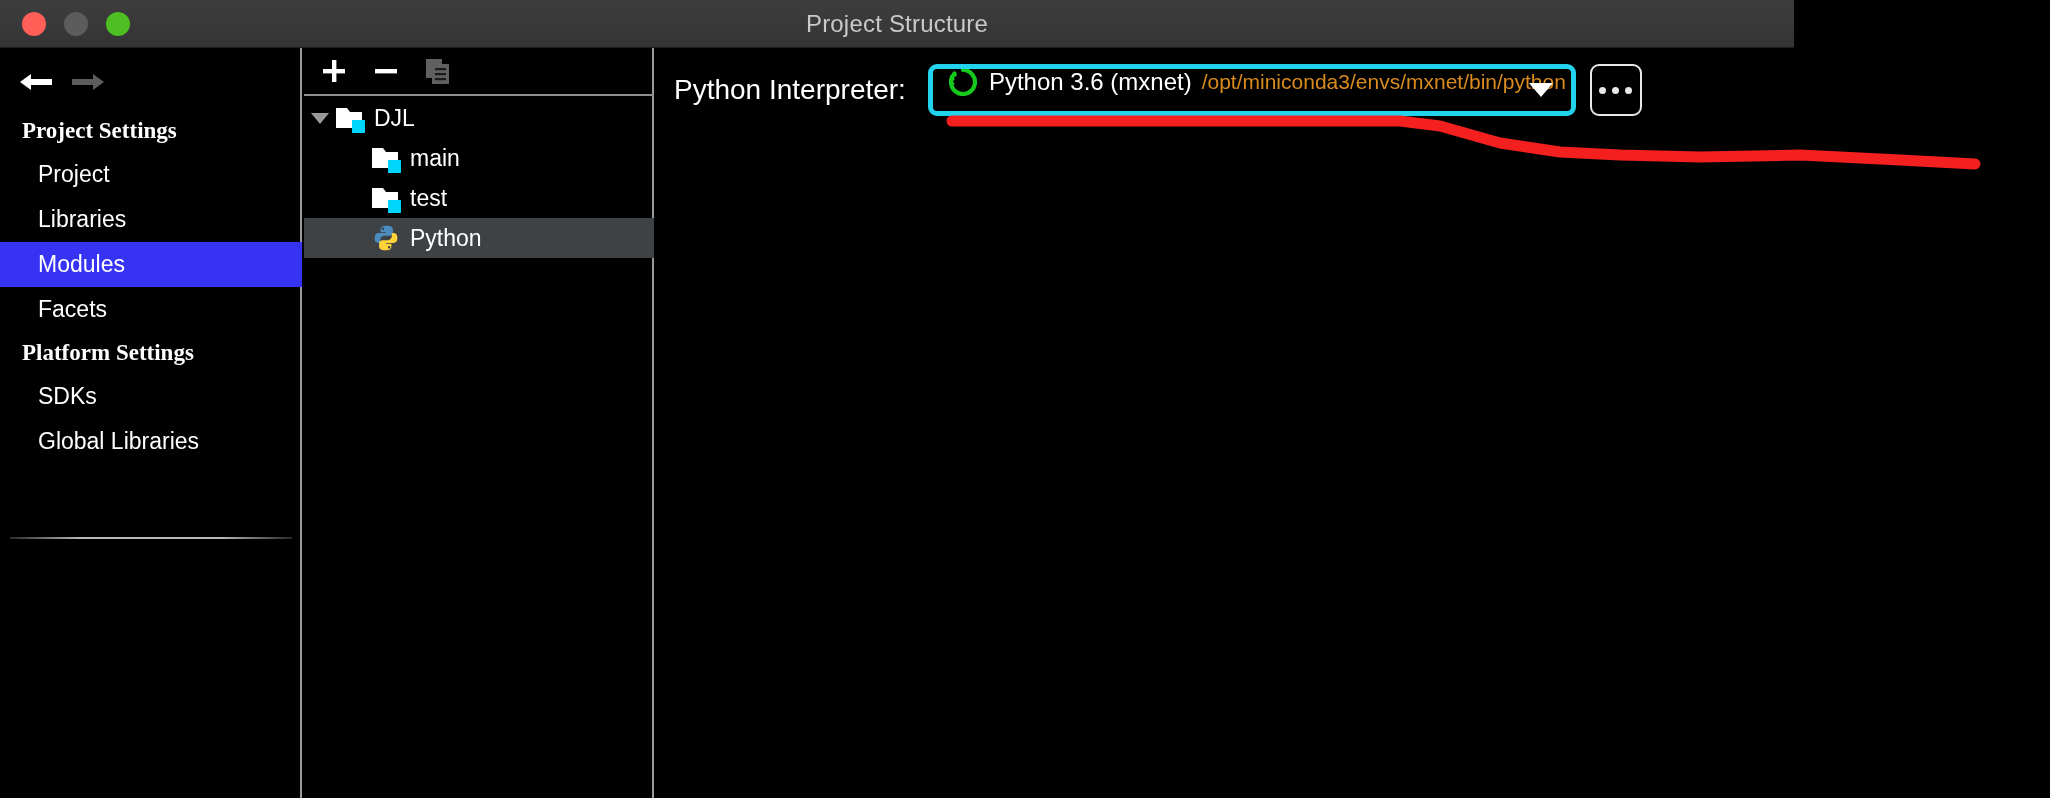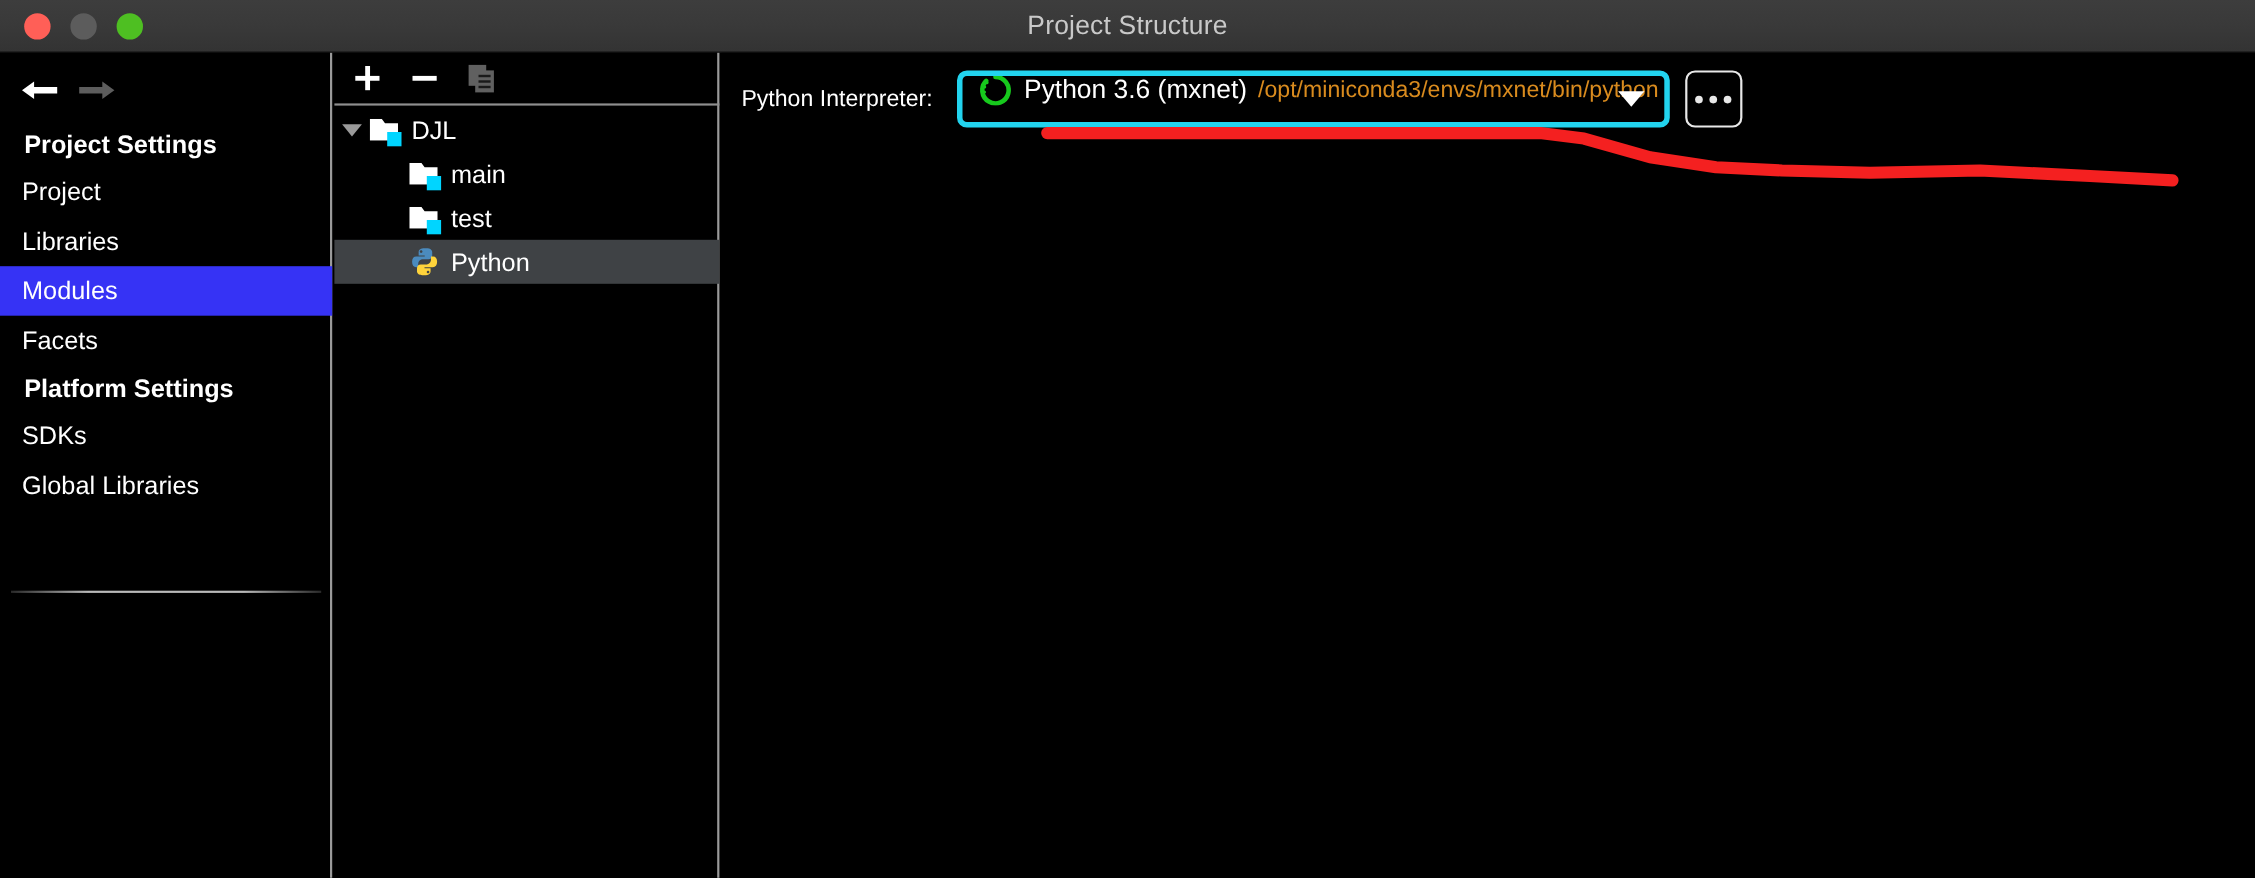--- a/index.html
+++ b/index.html
@@ -5,21 +5,21 @@
   * { margin:0; padding:0; box-sizing:border-box; }
   html,body { width:2050px; height:798px; background:#000; overflow:hidden; }
   body {
     font-family:"Liberation Sans", sans-serif;
     color:#fff;
     -webkit-font-smoothing:antialiased;
   }
 
   
   #titlebar {
-    position:absolute; left:0; top:0; width:2050px; height:48px;
+    position:absolute; left:0; top:0; width:1794px; height:48px;
     background:linear-gradient(to bottom,#3d3d3d 0%, #393939 50%, #333333 100%);
     border-bottom:1px solid #1c1c1c;
     display:flex; align-items:center; justify-content:center;
   }
   #titlebar .title {
     font-size:24px; color:#c9c9c9; letter-spacing:0.2px;
   }
   #traffic { position:absolute; left:22px; top:0; height:48px; display:flex; align-items:center; gap:18px; }
   .tl { width:24px; height:24px; border-radius:50%; display:block; }
   .tl.red    { background:#ff5f57; }
@@ -34,25 +34,25 @@
     background:#000; border-right:2px solid #9a9a9a;
   }
   #navarrows { position:absolute; left:0; top:12px; width:302px; height:44px; }
   .navarrow { position:absolute; top:0; width:52px; height:44px; display:flex; align-items:center; justify-content:center; }
   .navarrow svg { display:block; }
   #nav-back { left:10px; }
   #nav-fwd  { left:62px; }
 
   .side-group {
     font-size:23px; font-weight:bold; color:#ffffff;
-    padding:0 0 0 22px; height:42px; line-height:42px;
+    padding:0 0 0 22px; height:42px; line-height:42px;font-family:Liberation Serif, serif;
   }
   .side-item {
     font-size:23px; color:#ffffff;
-    padding-left:20px; height:45px; line-height:45px;
+    padding-left:38px; height:45px; line-height:45px;
     white-space:nowrap;
   }
   .side-item.selected { background:#3633f5; }
 
   #side-divider {
     position:absolute; left:10px; width:282px; height:2px;
     background:linear-gradient(to right,#2a2a2a,#b9b9b9 25%,#b9b9b9 75%,#2a2a2a);
   }
   #problems-row {
     position:absolute; left:0; width:302px; height:46px;
@@ -100,21 +100,21 @@
   .indent-1 { padding-left:36px; }
 
   
   #mainpane { position:absolute; left:656px; top:0; width:1394px; height:750px; background:#000; }
 
   #interp-row {
     position:absolute; left:0; top:12px; height:60px;
     display:flex; align-items:center;
   }
   #interp-label {
-    font-size:21px; color:#ffffff; margin-left:18px; margin-right:22px; white-space:nowrap;
+    font-size:28px; color:#ffffff; margin-left:18px; margin-right:22px; white-space:nowrap;
   }
   #interp-combo {
     position:relative; width:648px; height:52px;
     background:#000; border:5px solid #22d3ee; border-radius:9px;
     display:flex; align-items:center; padding:0 0 17px 16px;
     overflow:hidden;
   }
   #interp-spinner { width:28px; height:28px; margin-right:12px; flex:0 0 auto; }
   #interp-name { font-size:24px; color:#ffffff; white-space:nowrap; }
   #interp-path { font-size:21px; color:#d98b1e; white-space:nowrap; margin-left:10px; }

